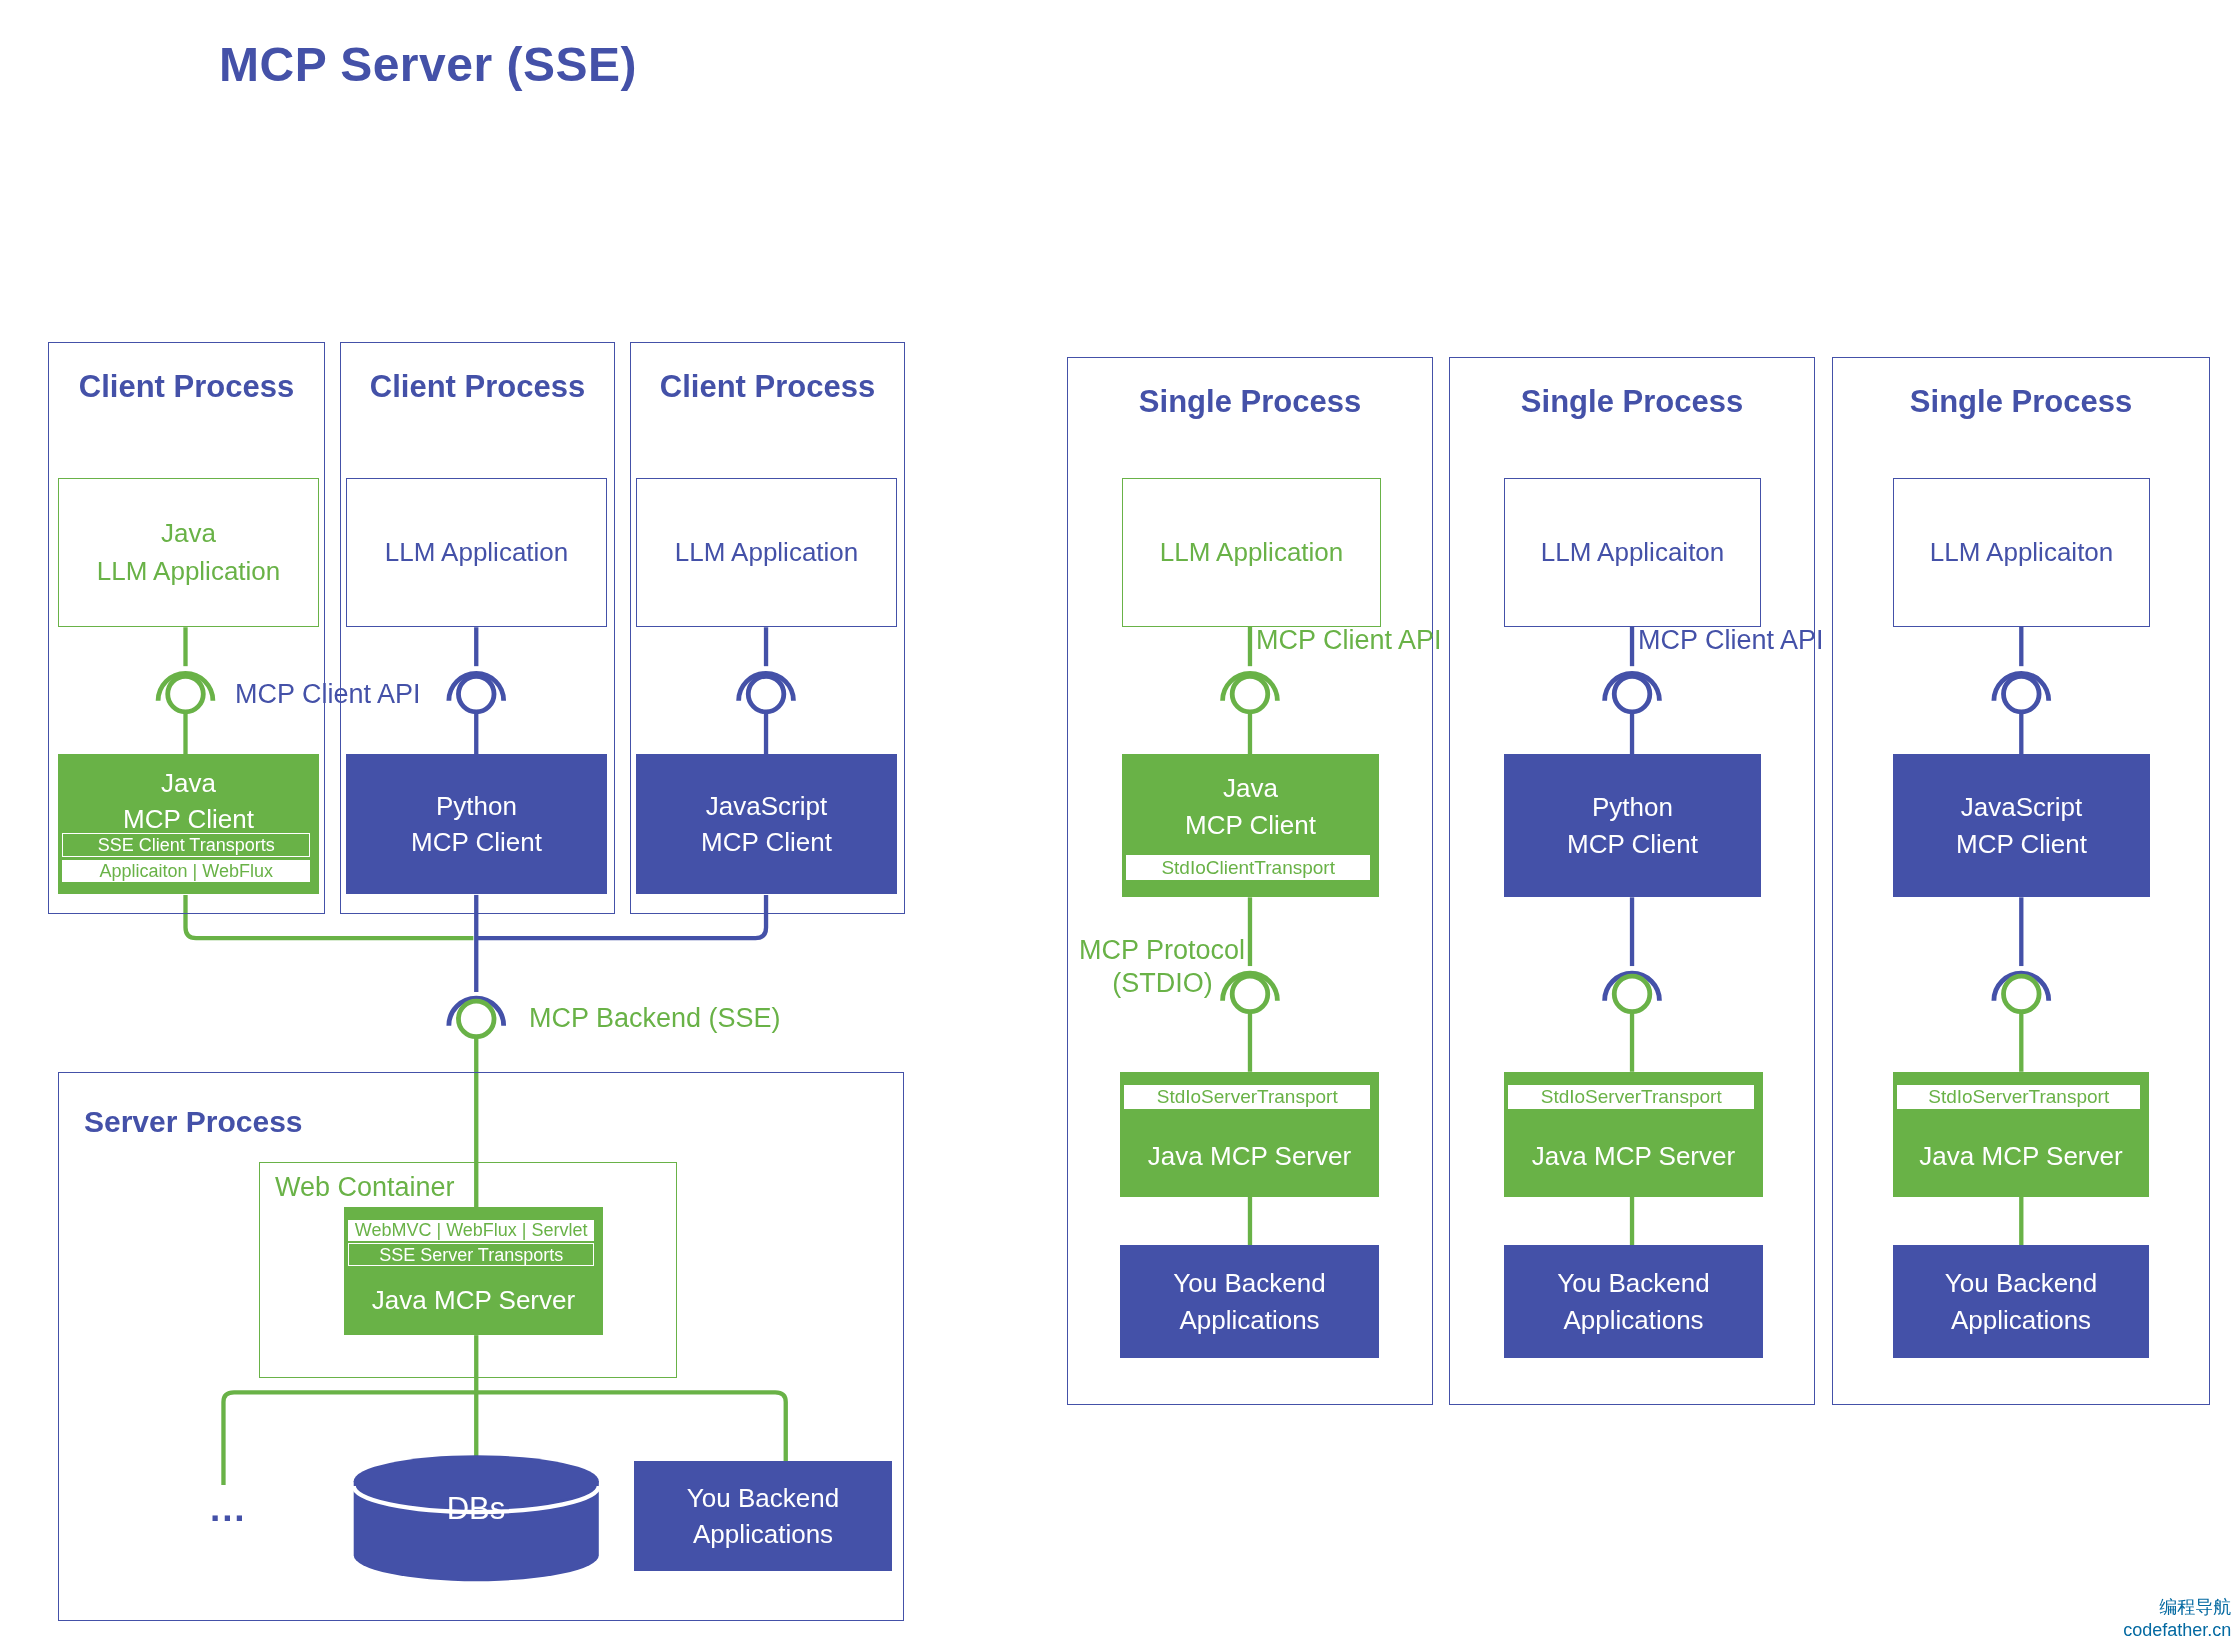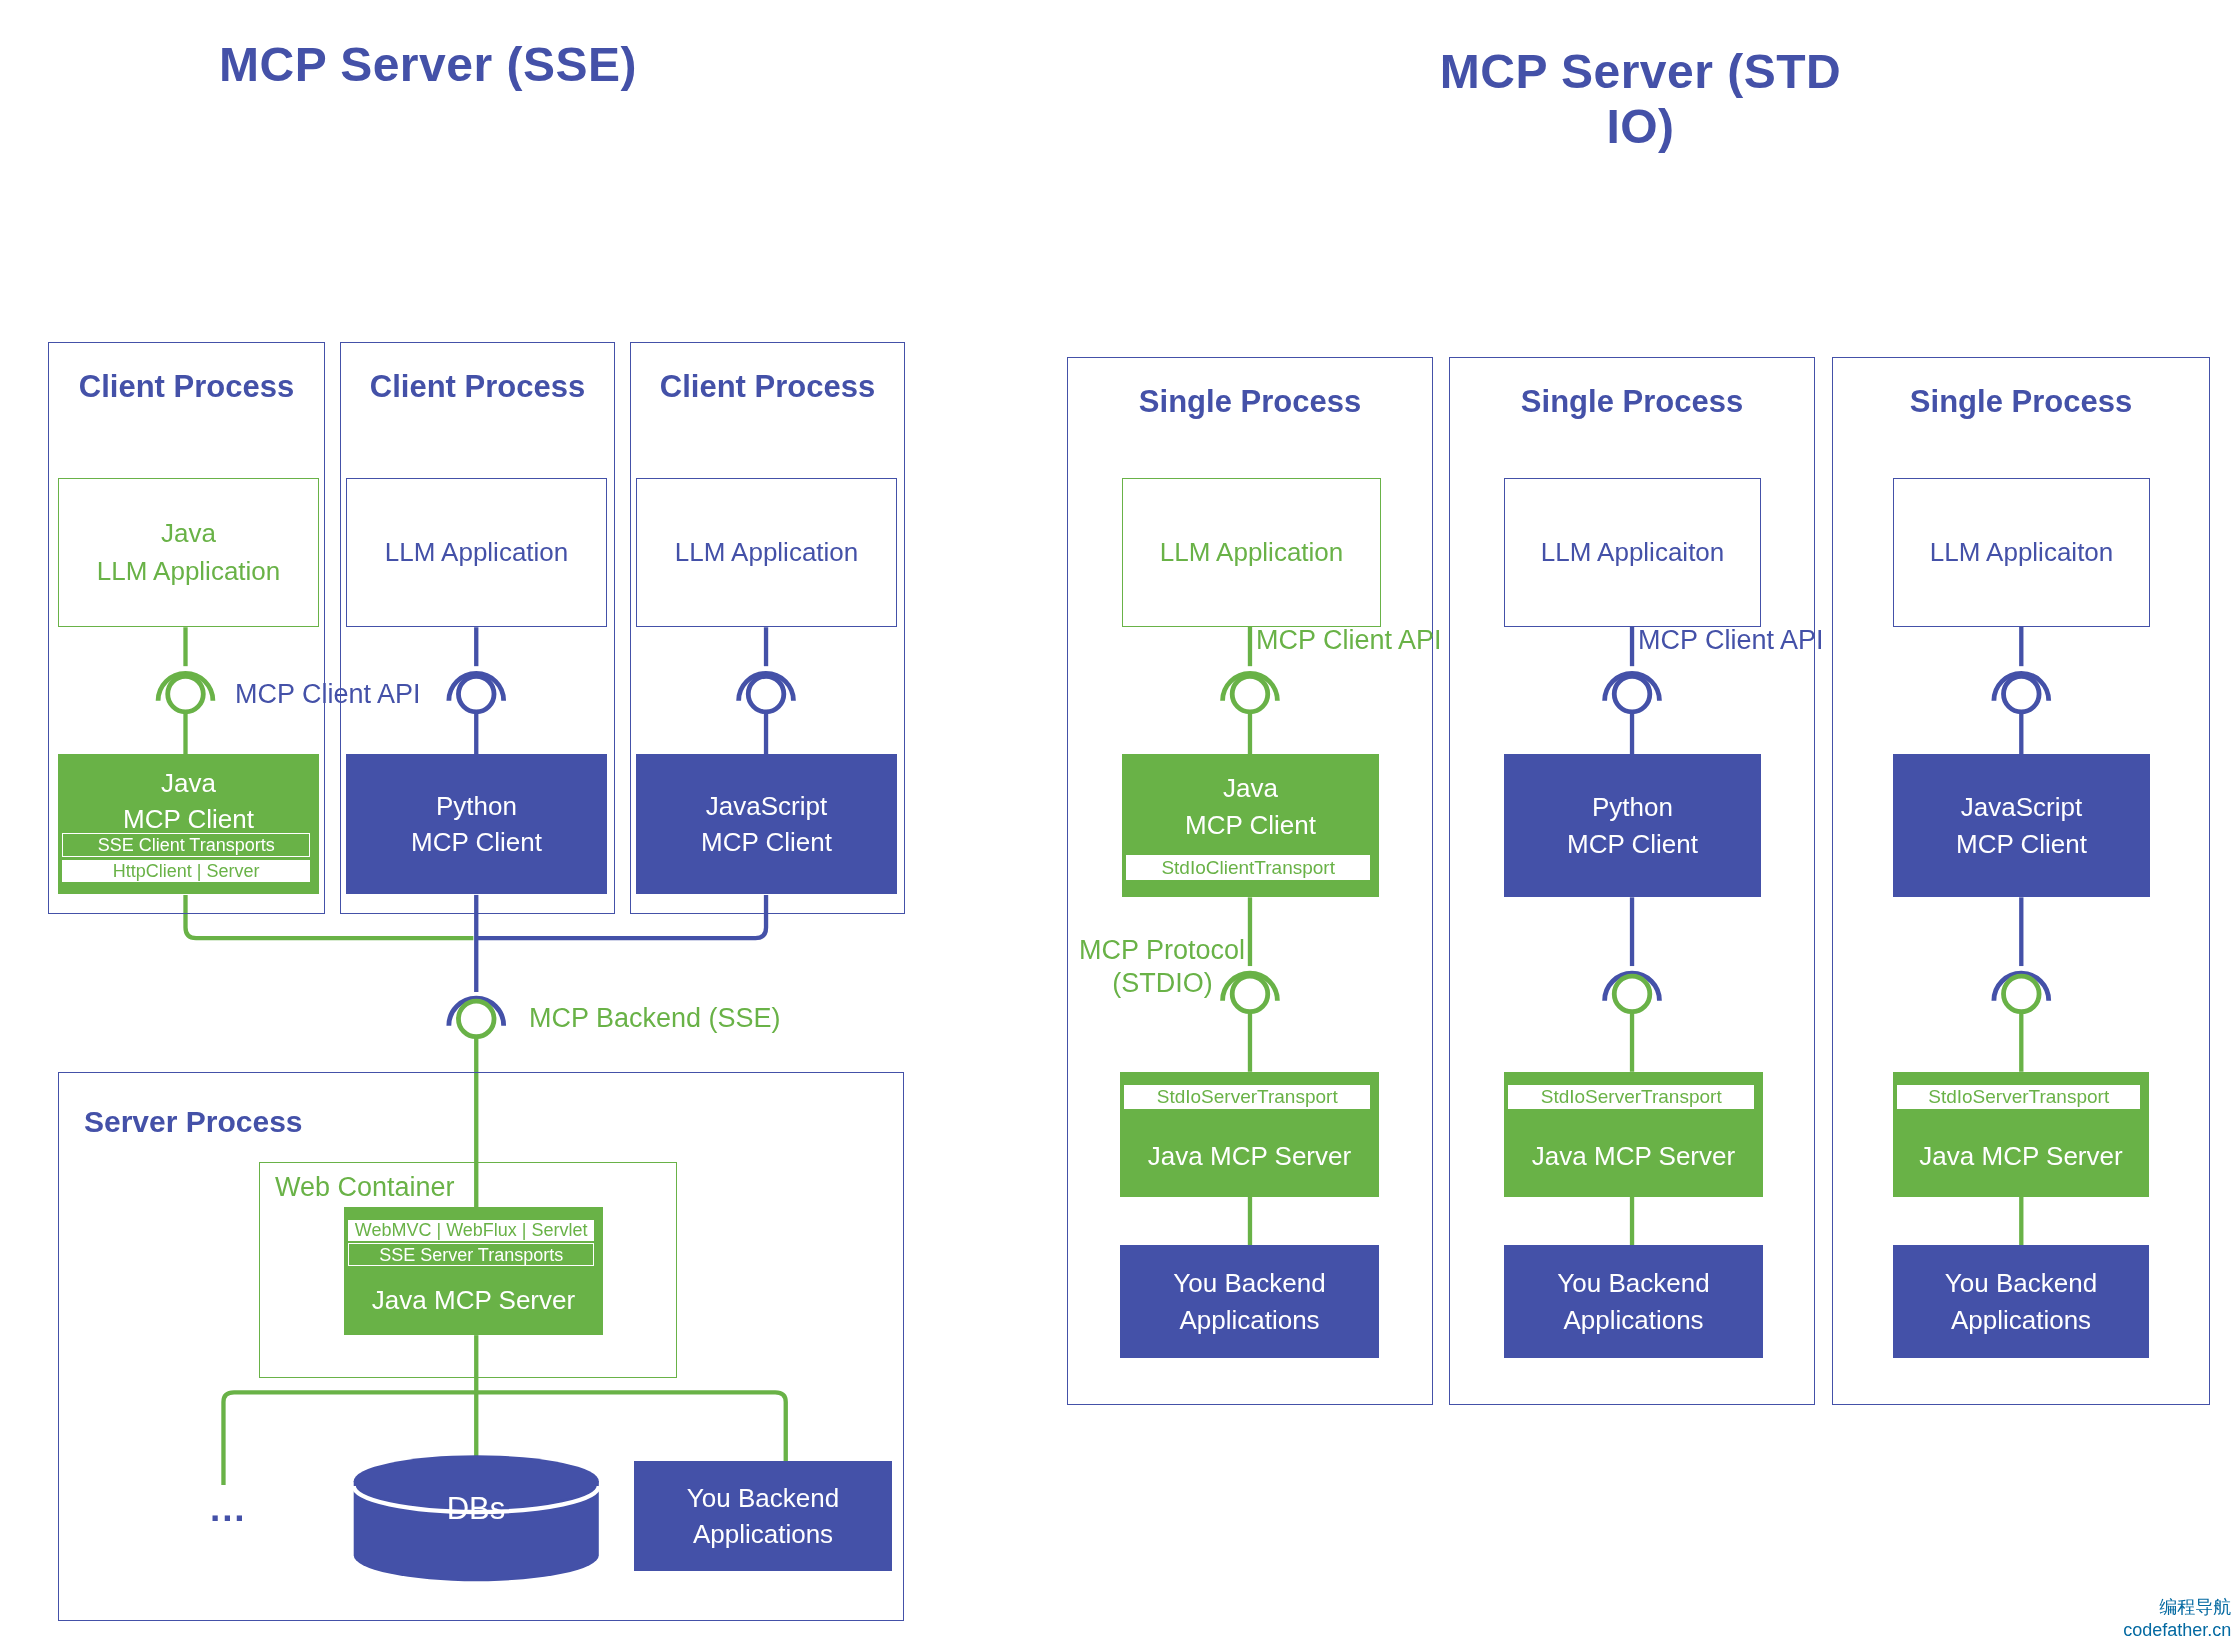--- a/index.html
+++ b/index.html
@@ -131,21 +131,21 @@
   <div class="ibox" style="left:636px;top:478px;width:261px;height:149px;">
     <span>LLM Application</span>
   </div>
 
   <div class="abs lbl-blue" style="left:235px;top:679px;">MCP Client API</div>
 
   <div class="fillbox green" style="left:58px;top:754px;width:261px;height:140px;">
     <div style="padding-top:10.6px;">Java</div>
     <div>MCP Client</div>
     <div class="strip greenbg" style="top:79px;height:24px;">SSE Client Transports</div>
-    <div class="strip whitebg" style="top:106px;height:22px;">HttpClient | Server</div>
+    <div class="strip whitebg" style="top:106px;height:22px;">Applicaiton | WebFlux</div>
   </div>
   <div class="fillbox blue" style="left:346px;top:754px;width:261px;height:140px;display:flex;flex-direction:column;align-items:center;justify-content:center;">
     <div>Python</div>
     <div>MCP Client</div>
   </div>
   <div class="fillbox blue" style="left:636px;top:754px;width:261px;height:140px;display:flex;flex-direction:column;align-items:center;justify-content:center;">
     <div>JavaScript</div>
     <div>MCP Client</div>
   </div>
 
@@ -164,21 +164,20 @@
   </div>
 
   <div class="abs dots" style="left:210px;top:1488px;">...</div>
   <div class="abs dbs" style="left:416px;top:1491px;width:120px;">DBs</div>
 
   <div class="fillbox blue" style="left:634px;top:1461px;width:258px;height:110px;display:flex;flex-direction:column;align-items:center;justify-content:center;">
     <div>You Backend</div>
     <div>Applications</div>
   </div>
 
-  <div class="abs title" style="left:1400px;top:44px;width:481px;">MCP Server (STD IO)</div>
 
   <div class="obox" style="left:1067px;top:357px;width:366px;height:1048px;"></div>
   <div class="obox" style="left:1449px;top:357px;width:366px;height:1048px;"></div>
   <div class="obox" style="left:1832px;top:357px;width:378px;height:1048px;"></div>
 
   <div class="abs hdr" style="left:1067px;top:384px;width:366px;">Single Process</div>
   <div class="abs hdr" style="left:1449px;top:384px;width:366px;">Single Process</div>
   <div class="abs hdr" style="left:1832px;top:384px;width:378px;">Single Process</div>
 
   <div class="ibox green" style="left:1122px;top:478px;width:259px;height:149px;">

